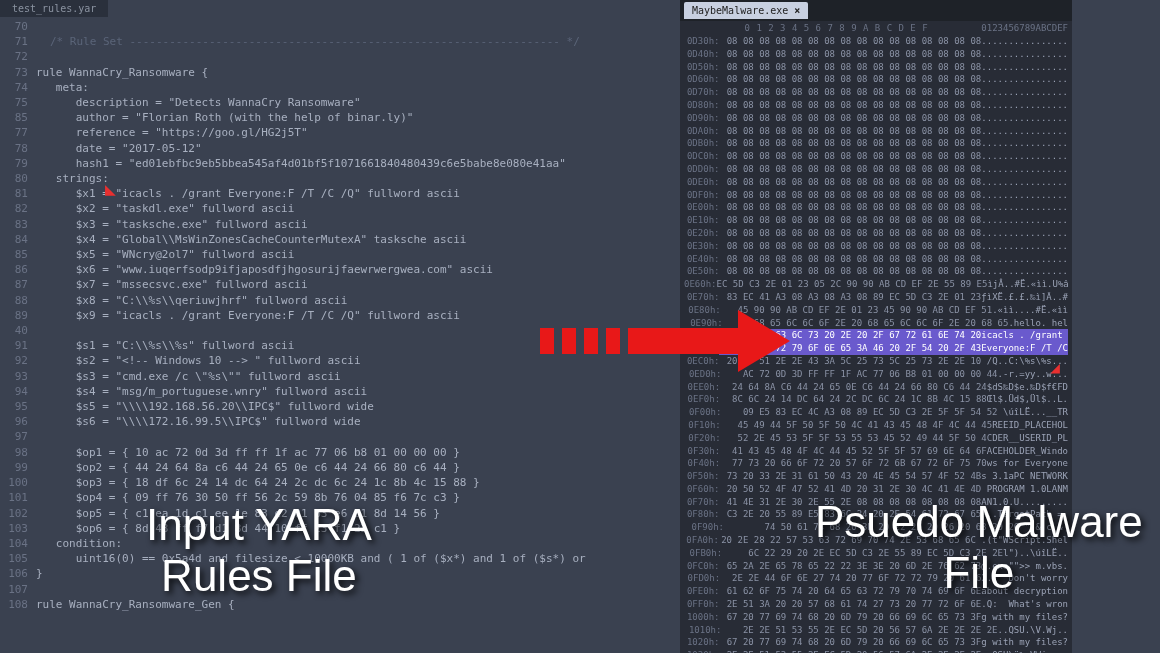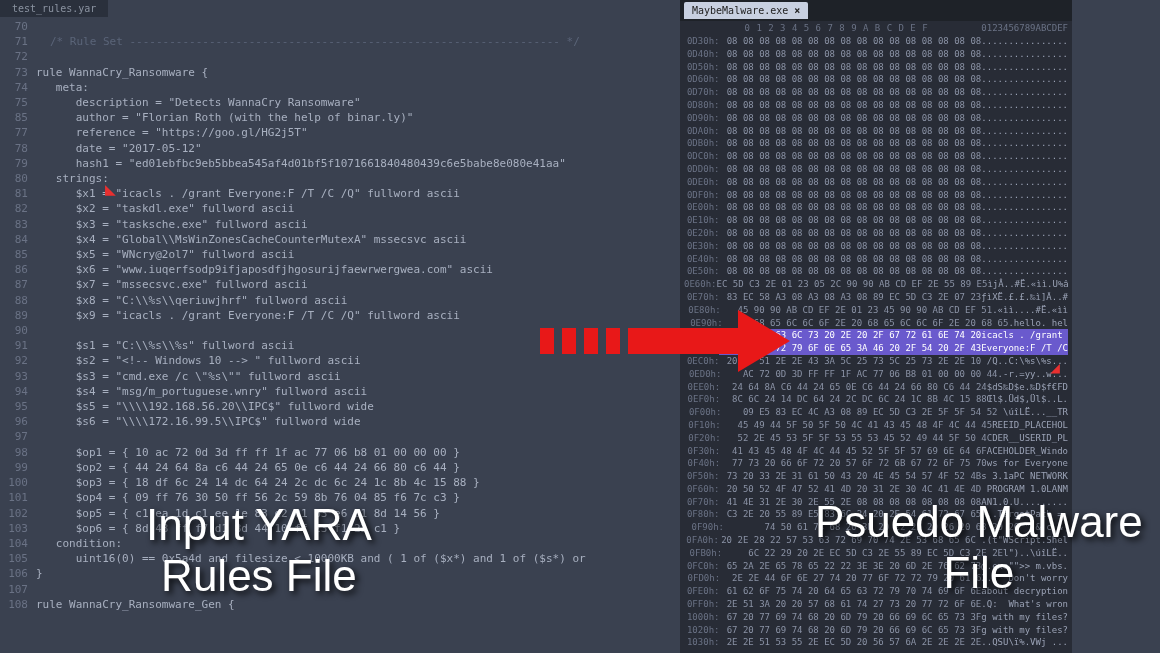--- a/index.html
+++ b/index.html
@@ -141,27 +141,27 @@
       <div class="code-line"><span class="line-num">74</span><span class="code">   meta:</span></div>
       <div class="code-line"><span class="line-num">75</span><span class="code">      description = "Detects WannaCry Ransomware"</span></div>
       <div class="code-line"><span class="line-num">85</span><span class="code">      author = "Florian Roth (with the help of binar.ly)"</span></div>
       <div class="code-line"><span class="line-num">77</span><span class="code">      reference = "https://goo.gl/HG2j5T"</span></div>
       <div class="code-line"><span class="line-num">78</span><span class="code">      date = "2017-05-12"</span></div>
       <div class="code-line"><span class="line-num">79</span><span class="code">      hash1 = "ed01ebfbc9eb5bbea545af4d01bf5f1071661840480439c6e5babe8e080e41aa"</span></div>
       <div class="code-line"><span class="line-num">80</span><span class="code">   strings:</span></div>
       <div class="code-line"><span class="line-num">81</span><span class="code">      $x1 = "icacls . /grant Everyone:F /T /C /Q" fullword ascii</span></div>
       <div class="code-line"><span class="line-num">82</span><span class="code">      $x2 = "taskdl.exe" fullword ascii</span></div>
       <div class="code-line"><span class="line-num">83</span><span class="code">      $x3 = "tasksche.exe" fullword ascii</span></div>
-      <div class="code-line"><span class="line-num">84</span><span class="code">      $x4 = "Global\\MsWinZonesCacheCounterMutexA" mssecsvc ascii</span></div>
+      <div class="code-line"><span class="line-num">84</span><span class="code">      $x4 = "Global\\MsWinZonesCacheCounterMutexA" tasksche ascii</span></div>
       <div class="code-line"><span class="line-num">85</span><span class="code">      $x5 = "WNcry@2ol7" fullword ascii</span></div>
       <div class="code-line"><span class="line-num">86</span><span class="code">      $x6 = "www.iuqerfsodp9ifjaposdfjhgosurijfaewrwergwea.com" ascii</span></div>
       <div class="code-line"><span class="line-num">87</span><span class="code">      $x7 = "mssecsvc.exe" fullword ascii</span></div>
       <div class="code-line"><span class="line-num">88</span><span class="code">      $x8 = "C:\\%s\\qeriuwjhrf" fullword ascii</span></div>
       <div class="code-line"><span class="line-num">89</span><span class="code">      $x9 = "icacls . /grant Everyone:F /T /C /Q" fullword ascii</span></div>
-      <div class="code-line"><span class="line-num">90</span><span class="code"></span></div>
+      <div class="code-line"><span class="line-num">40</span><span class="code"></span></div>
       <div class="code-line"><span class="line-num">91</span><span class="code">      $s1 = "C:\\%s\\%s" fullword ascii</span></div>
       <div class="code-line"><span class="line-num">92</span><span class="code">      $s2 = "&lt;!-- Windows 10 --&gt; " fullword ascii</span></div>
       <div class="code-line"><span class="line-num">93</span><span class="code">      $s3 = "cmd.exe /c \"%s\"" fullword ascii</span></div>
       <div class="code-line"><span class="line-num">94</span><span class="code">      $s4 = "msg/m_portuguese.wnry" fullword ascii</span></div>
       <div class="code-line"><span class="line-num">95</span><span class="code">      $s5 = "\\\\192.168.56.20\\IPC$" fullword wide</span></div>
       <div class="code-line"><span class="line-num">96</span><span class="code">      $s6 = "\\\\172.16.99.5\\IPC$" fullword wide</span></div>
       <div class="code-line"><span class="line-num">97</span><span class="code"></span></div>
       <div class="code-line"><span class="line-num">98</span><span class="code">      $op1 = { 10 ac 72 0d 3d ff ff 1f ac 77 06 b8 01 00 00 00 }</span></div>
       <div class="code-line"><span class="line-num">99</span><span class="code">      $op2 = { 44 24 64 8a c6 44 24 65 0e c6 44 24 66 80 c6 44 }</span></div>
       <div class="code-line"><span class="line-num">100</span><span class="code">      $op3 = { 18 df 6c 24 14 dc 64 24 2c dc 6c 24 1c 8b 4c 15 88 }</span></div>
@@ -203,21 +203,21 @@
       <div class="hex-row"><span class="hex-offset">0DD0h:</span><span class="hex-bytes">08 08 08 08 08 08 08 08 08 08 08 08 08 08 08 08</span><span class="hex-ascii">................</span></div>
       <div class="hex-row"><span class="hex-offset">0DE0h:</span><span class="hex-bytes">08 08 08 08 08 08 08 08 08 08 08 08 08 08 08 08</span><span class="hex-ascii">................</span></div>
       <div class="hex-row"><span class="hex-offset">0DF0h:</span><span class="hex-bytes">08 08 08 08 08 08 08 08 08 08 08 08 08 08 08 08</span><span class="hex-ascii">................</span></div>
       <div class="hex-row"><span class="hex-offset">0E00h:</span><span class="hex-bytes">08 08 08 08 08 08 08 08 08 08 08 08 08 08 08 08</span><span class="hex-ascii">................</span></div>
       <div class="hex-row"><span class="hex-offset">0E10h:</span><span class="hex-bytes">08 08 08 08 08 08 08 08 08 08 08 08 08 08 08 08</span><span class="hex-ascii">................</span></div>
       <div class="hex-row"><span class="hex-offset">0E20h:</span><span class="hex-bytes">08 08 08 08 08 08 08 08 08 08 08 08 08 08 08 08</span><span class="hex-ascii">................</span></div>
       <div class="hex-row"><span class="hex-offset">0E30h:</span><span class="hex-bytes">08 08 08 08 08 08 08 08 08 08 08 08 08 08 08 08</span><span class="hex-ascii">................</span></div>
       <div class="hex-row"><span class="hex-offset">0E40h:</span><span class="hex-bytes">08 08 08 08 08 08 08 08 08 08 08 08 08 08 08 08</span><span class="hex-ascii">................</span></div>
       <div class="hex-row"><span class="hex-offset">0E50h:</span><span class="hex-bytes">08 08 08 08 08 08 08 08 08 08 08 08 08 08 08 08</span><span class="hex-ascii">................</span></div>
       <div class="hex-row"><span class="hex-offset">0E60h:</span><span class="hex-bytes">EC 5D C3 2E 01 23 05 2C 90 90 AB CD EF 2E 55 89 E5</span><span class="hex-ascii">ìjÂ..#Ë.«ìì.U%â</span></div>
-      <div class="hex-row"><span class="hex-offset">0E70h:</span><span class="hex-bytes">83 EC 58 A3 08 A3 08 A3 08 89 EC 5D C3 2E 07 23</span><span class="hex-ascii">ƒìXË.£.£.‰ì]Ã..#</span></div>
+      <div class="hex-row"><span class="hex-offset">0E70h:</span><span class="hex-bytes">83 EC 41 A3 08 A3 08 A3 08 89 EC 5D C3 2E 01 23</span><span class="hex-ascii">ƒìXË.£.£.‰ì]Ã..#</span></div>
       <div class="hex-row"><span class="hex-offset">0E80h:</span><span class="hex-bytes">45 90 90 AB CD EF 2E 01 23 45 90 90 AB CD EF 51</span><span class="hex-ascii">.«ìì....#Ë.«ìì</span></div>
       <div class="hex-row"><span class="hex-offset">0E90h:</span><span class="hex-bytes">68 65 6C 6C 6F 2E 20 68 65 6C 6C 6F 2E 20 68 65</span><span class="hex-ascii">.hello. hel</span></div>
       <div class="hex-row highlight"><span class="hex-offset">0EA0h:</span><span class="hex-bytes">69 63 61 63 6C 73 20 2E 20 2F 67 72 61 6E 74 20</span><span class="hex-ascii">icacls . /grant </span></div>
       <div class="hex-row highlight"><span class="hex-offset">0EB0h:</span><span class="hex-bytes">45 76 65 72 79 6F 6E 65 3A 46 20 2F 54 20 2F 43</span><span class="hex-ascii">Everyone:F /T /C</span></div>
       <div class="hex-row"><span class="hex-offset">0EC0h:</span><span class="hex-bytes">20 2F 51 2E 2E 43 3A 5C 25 73 5C 25 73 2E 2E 10</span><span class="hex-ascii"> /Q..C:\%s\%s...</span></div>
       <div class="hex-row"><span class="hex-offset">0ED0h:</span><span class="hex-bytes">AC 72 0D 3D FF FF 1F AC 77 06 B8 01 00 00 00 44</span><span class="hex-ascii">.-r.=yy..w...</span></div>
       <div class="hex-row"><span class="hex-offset">0EE0h:</span><span class="hex-bytes">24 64 8A C6 44 24 65 0E C6 44 24 66 80 C6 44 24</span><span class="hex-ascii">$dS‰D$e.‰D$f€FD</span></div>
       <div class="hex-row"><span class="hex-offset">0EF0h:</span><span class="hex-bytes">8C 6C 24 14 DC 64 24 2C DC 6C 24 1C 8B 4C 15 88</span><span class="hex-ascii">Œl$.Üd$,Ül$..L.</span></div>
       <div class="hex-row"><span class="hex-offset">0F00h:</span><span class="hex-bytes">09 E5 83 EC 4C A3 08 89 EC 5D C3 2E 5F 5F 54 52</span><span class="hex-ascii"> \úîLË...__TR</span></div>
       <div class="hex-row"><span class="hex-offset">0F10h:</span><span class="hex-bytes">45 49 44 5F 50 5F 50 4C 41 43 45 48 4F 4C 44 45</span><span class="hex-ascii">REEID_PLACEHOL</span></div>
@@ -229,20 +229,21 @@
       <div class="hex-row"><span class="hex-offset">0F70h:</span><span class="hex-bytes">41 4E 31 2E 30 2E 55 2E 08 08 08 08 08 08 08 08</span><span class="hex-ascii">AN1.0.U.........</span></div>
       <div class="hex-row"><span class="hex-offset">0F80h:</span><span class="hex-bytes">C3 2E 20 55 89 E5 83 6C 24 20 2E 54 61 72 67 65</span><span class="hex-ascii">Â..TargetPath = </span></div>
       <div class="hex-row"><span class="hex-offset">0F90h:</span><span class="hex-bytes">74 50 61 74 68 20 3D 20 22 22 20 26 20 63 20 26</span><span class="hex-ascii">"" &amp; c &amp; </span></div>
       <div class="hex-row"><span class="hex-offset">0FA0h:</span><span class="hex-bytes">20 2E 28 22 57 53 63 72 69 70 74 2E 53 68 65 6C</span><span class="hex-ascii"> .(t"WScript.Shel</span></div>
       <div class="hex-row"><span class="hex-offset">0FB0h:</span><span class="hex-bytes">6C 22 29 20 2E EC 5D C3 2E 55 89 EC 5D C3 2E 2E</span><span class="hex-ascii">l")..\úîLË..</span></div>
       <div class="hex-row"><span class="hex-offset">0FC0h:</span><span class="hex-bytes">65 2A 2E 65 78 65 22 22 3E 3E 20 6D 2E 76 62 73</span><span class="hex-ascii">@.exe""&gt;&gt; m.vbs.</span></div>
       <div class="hex-row"><span class="hex-offset">0FD0h:</span><span class="hex-bytes">2E 2E 44 6F 6E 27 74 20 77 6F 72 72 79 20 61 62</span><span class="hex-ascii">..  Don't worry</span></div>
       <div class="hex-row"><span class="hex-offset">0FE0h:</span><span class="hex-bytes">61 62 6F 75 74 20 64 65 63 72 79 70 74 69 6F 6E</span><span class="hex-ascii">about decryption</span></div>
       <div class="hex-row"><span class="hex-offset">0FF0h:</span><span class="hex-bytes">2E 51 3A 20 20 57 68 61 74 27 73 20 77 72 6F 6E</span><span class="hex-ascii">.Q:  What's wron</span></div>
       <div class="hex-row"><span class="hex-offset">1000h:</span><span class="hex-bytes">67 20 77 69 74 68 20 6D 79 20 66 69 6C 65 73 3F</span><span class="hex-ascii">g with my files?</span></div>
+      <div class="hex-row"><span class="hex-offset">1010h:</span><span class="hex-bytes">2E 2E 51 53 55 2E EC 5D 20 56 57 6A 2E 2E 2E 2E</span><span class="hex-ascii">..QSU.\V.Wj..</span></div>
       <div class="hex-row"><span class="hex-offset">1020h:</span><span class="hex-bytes">67 20 77 69 74 68 20 6D 79 20 66 69 6C 65 73 3F</span><span class="hex-ascii">g with my files?</span></div>
       <div class="hex-row"><span class="hex-offset">1030h:</span><span class="hex-bytes">2E 2E 51 53 55 2E EC 5D 20 56 57 6A 2E 2E 2E 2E</span><span class="hex-ascii">..QSU\ï%.VWj ...</span></div>
     </div>
   <div class="red-marker2">◢</div>
 </div>
 
 <svg class="arrow-overlay" width="260" height="80">
   <g fill="#e81818">
     <rect x="0" y="28" width="14" height="26"></rect>
     <rect x="22" y="28" width="14" height="26"></rect>

